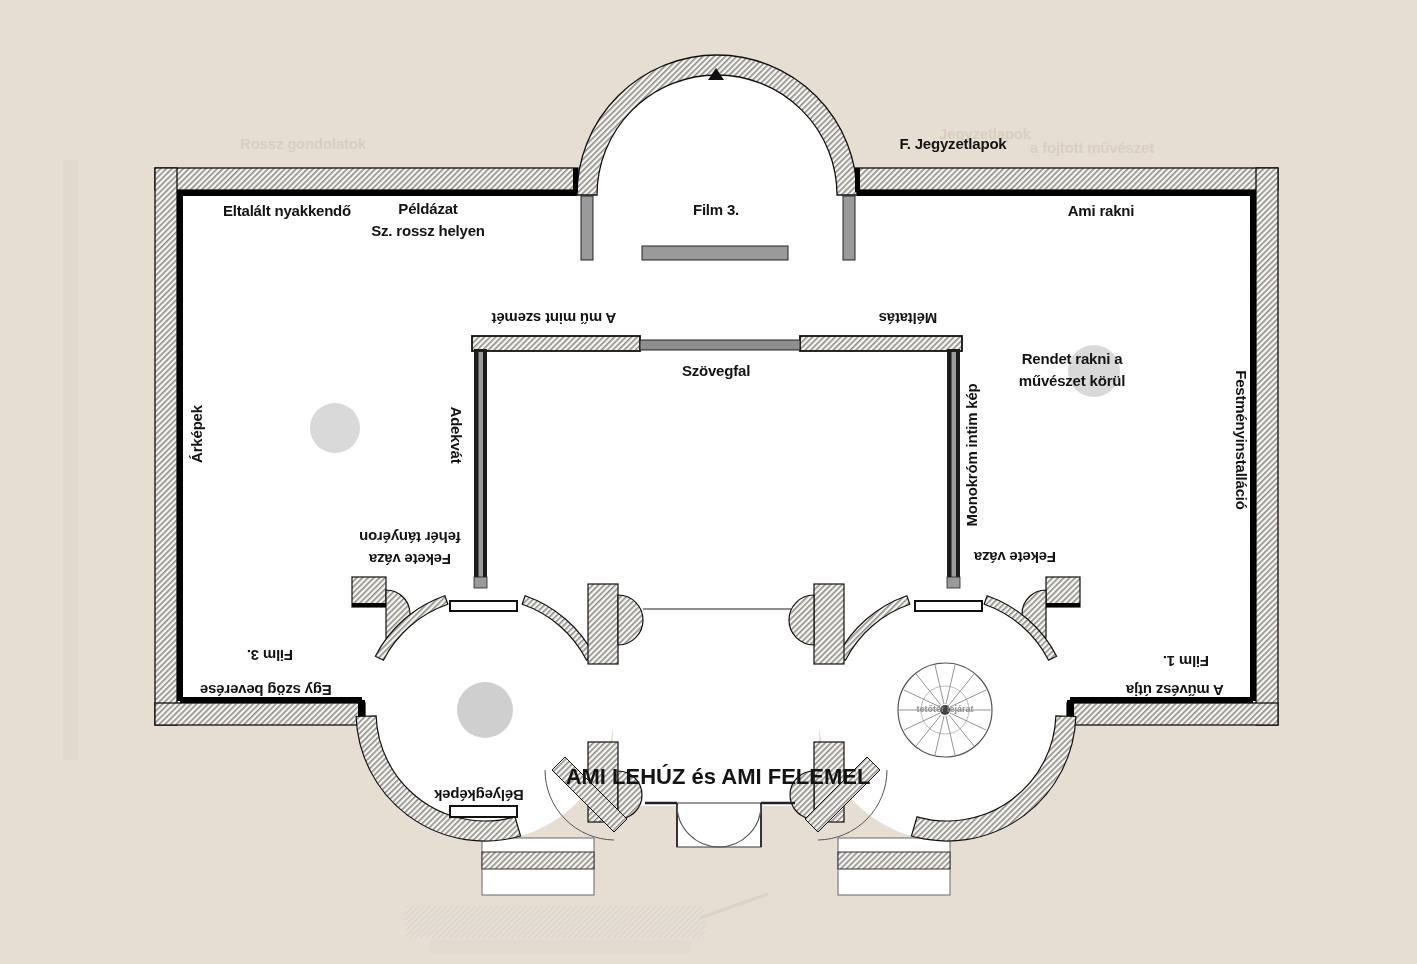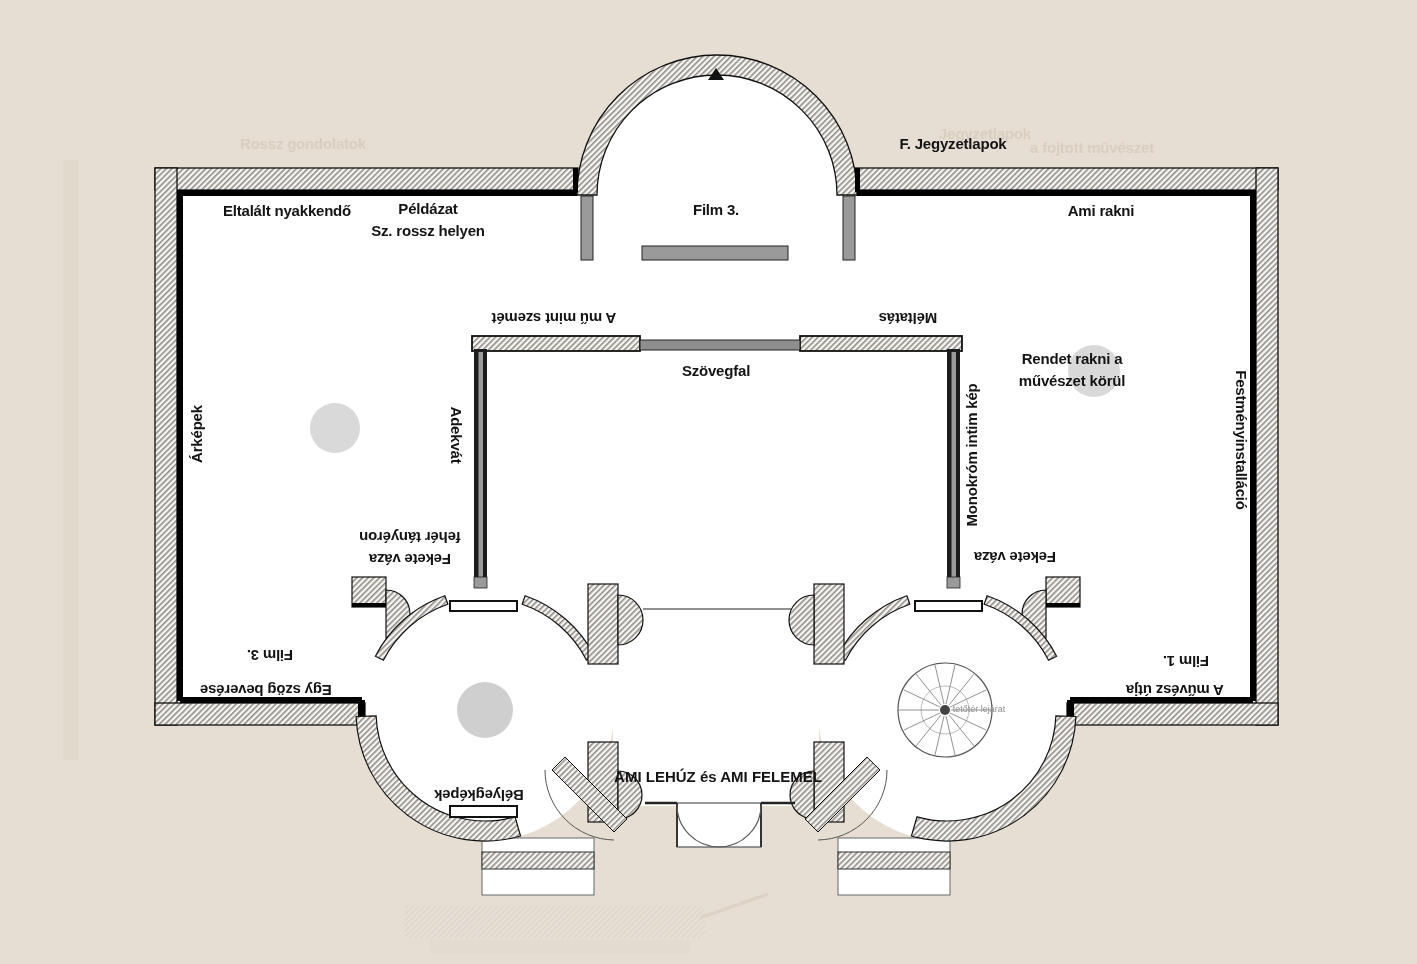--- a/index.html
+++ b/index.html
@@ -5,23 +5,23 @@
   html,body{margin:0;padding:0;background:#e6ded3;}
   #stage{position:relative;width:1310px;height:964px;background:#e6ded3;overflow:hidden;
          font-family:"Liberation Sans","DejaVu Sans",sans-serif;}
   #plan-svg{position:absolute;left:0;top:0;}
   .lbl{position:absolute;transform:translate(-50%,-50%);font-weight:bold;font-size:15px;
        color:#141414;text-align:center;line-height:1.45;letter-spacing:-0.2px;
        white-space:pre-line;pointer-events:none;}
   .r180{transform:translate(-50%,-50%) rotate(180deg);}
   .r90 {transform:translate(-50%,-50%) rotate(90deg);}
   .r270{transform:translate(-50%,-50%) rotate(-90deg);}
-  .big{font-size:15px;letter-spacing:0;}
+  .big{font-size:22px;letter-spacing:0;}
   .ghost{color:#d9cec0;}
-  .tiny{font-size:9px;color:#8f8f8f;font-weight:normal;letter-spacing:0;margin-left:34px;}
+  .tiny{font-size:9px;color:#8f8f8f;font-weight:bold;letter-spacing:0;}
 </style>
 </head>
 <body>
 
 <div id="stage">
 
 <svg id="plan-svg" width="1417" height="964" viewBox="0 0 1417 964">
   <defs>
     <pattern id="h" patternUnits="userSpaceOnUse" width="4" height="4" patternTransform="rotate(-45)">
       <rect width="4" height="4" fill="#f7f5f2"></rect>

